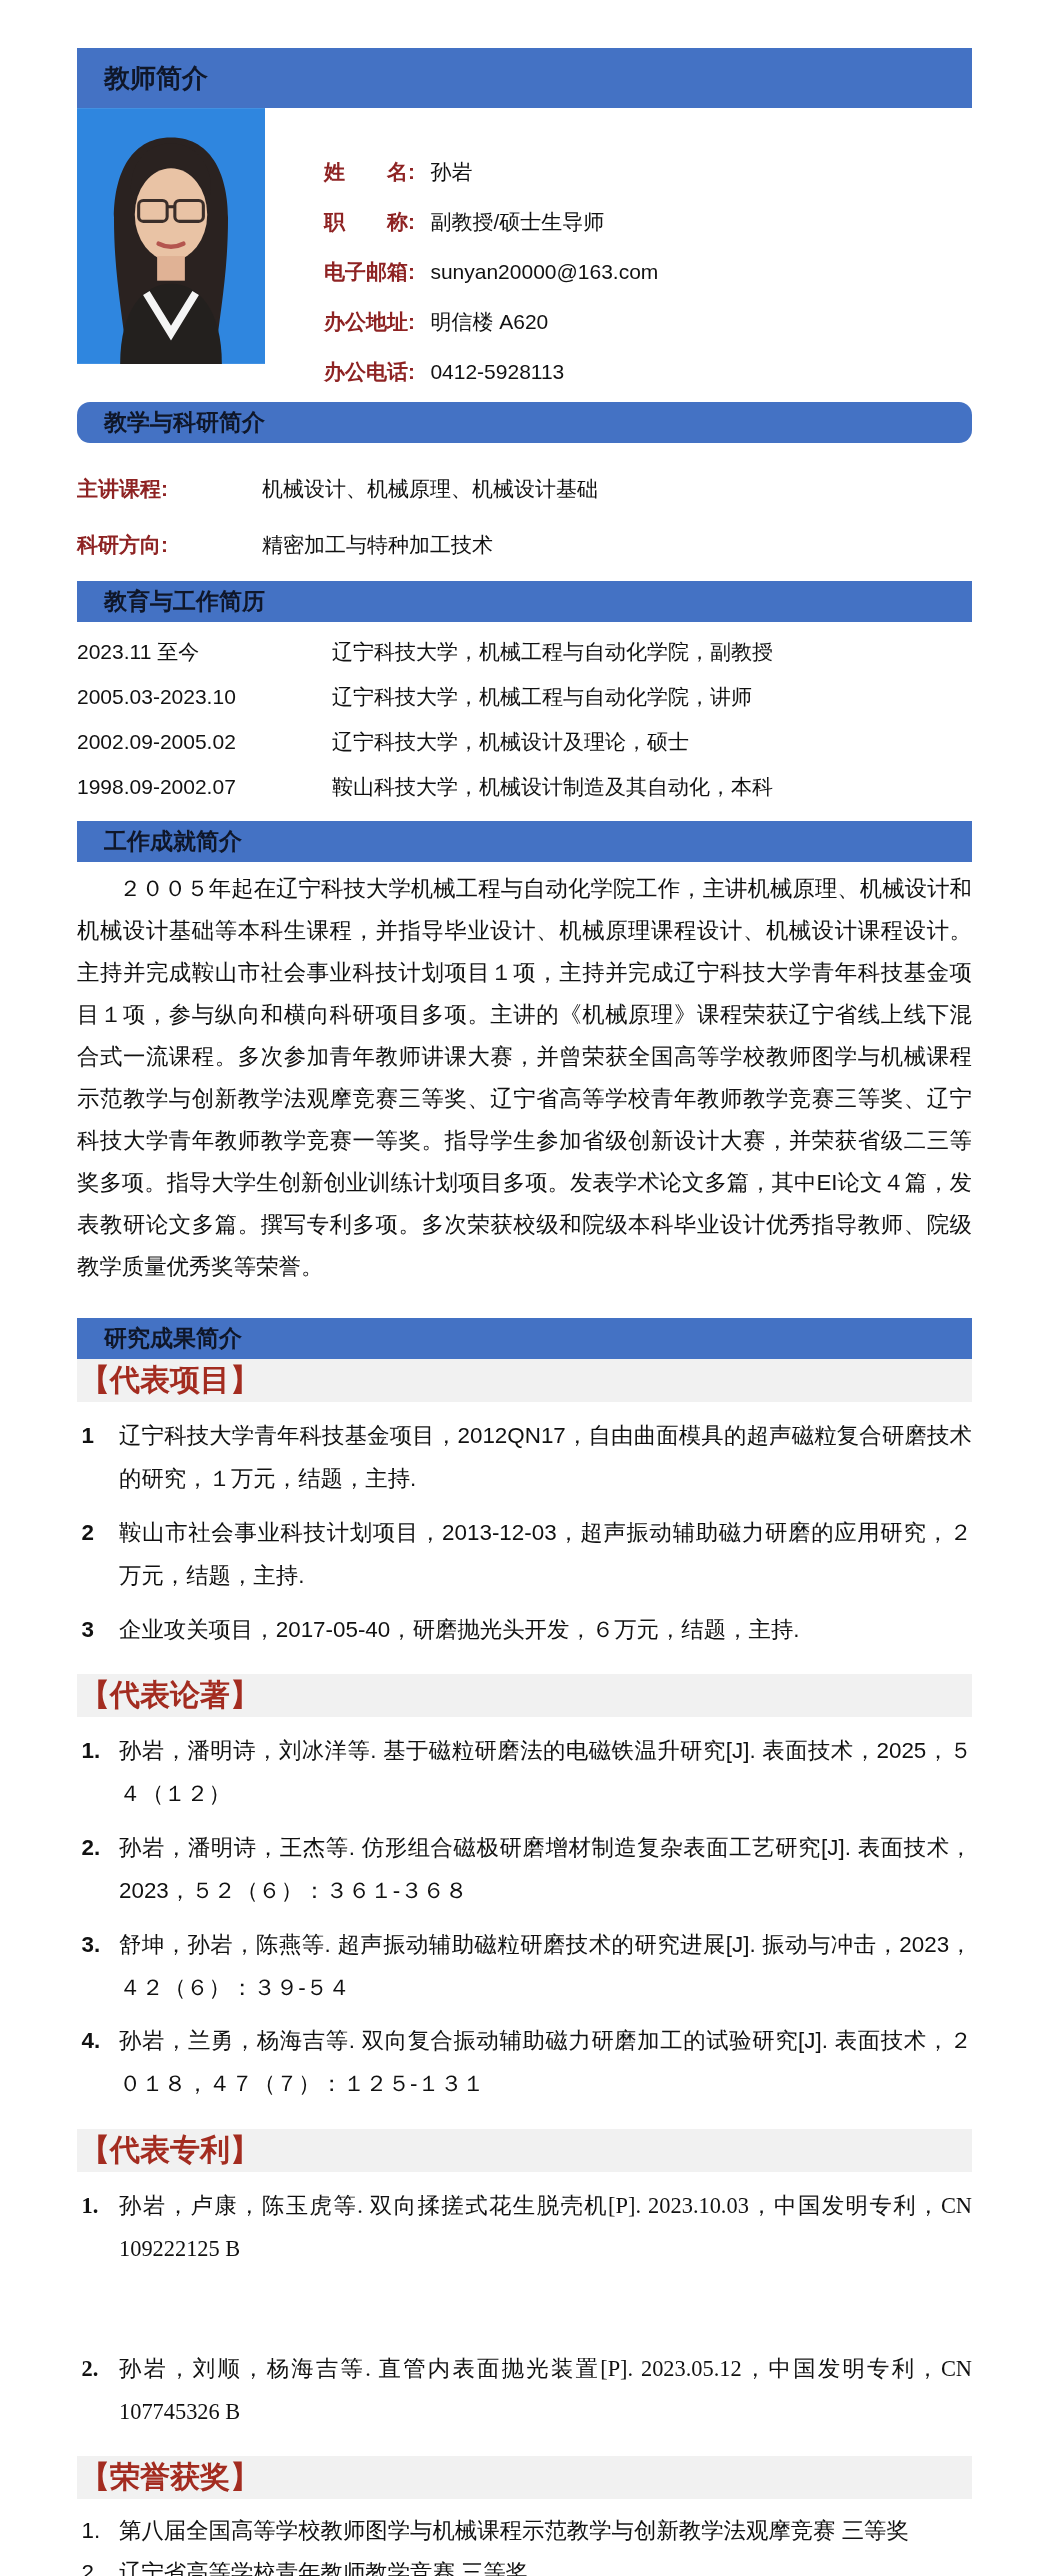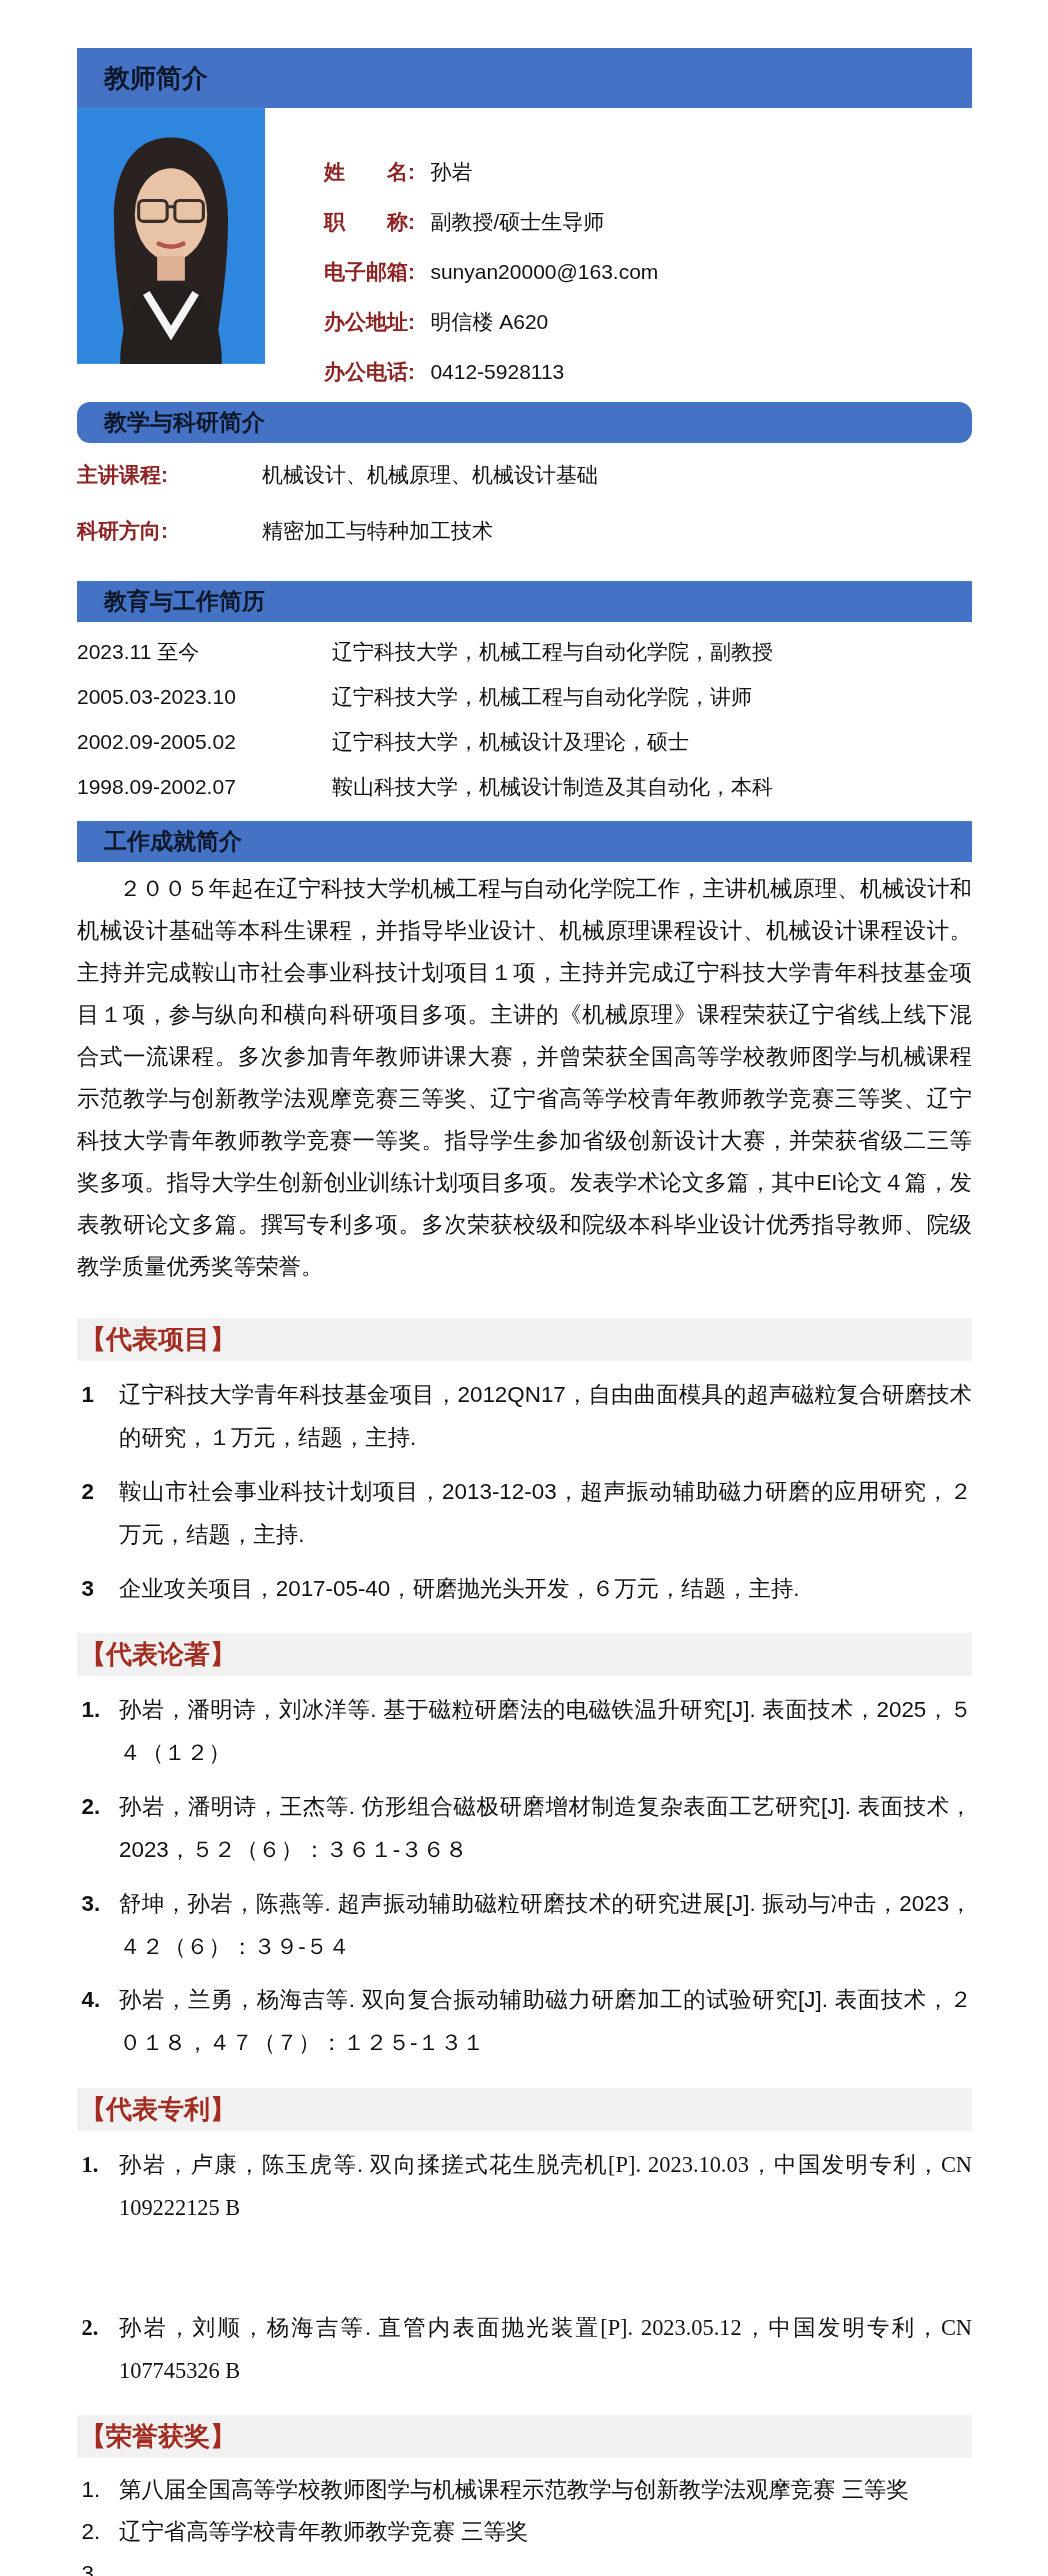--- a/index.html
+++ b/index.html
@@ -31,21 +31,21 @@
   .profile-row{display:flex;align-items:flex-start;}
   .photo-box{width:188px;height:256px;flex:0 0 188px;overflow:hidden;}
   .photo-box svg{display:block;}
   .info-col{padding-top:23px;margin-left:59px;margin-top:16px;}
   .info-row{height:50px;display:flex;align-items:center;font-size:21px;}
   .info-label{color:#8E2323;font-weight:bold;margin-right:15.4px;white-space:pre;}
   .info-value{color:#111111;}
 
   
   .teach-block{padding-top:18.5px;padding-bottom:7.7px;}
-  .teach-row{height:56px;display:flex;align-items:flex-start;font-size:21px;}
+  .teach-row{height:56px;display:flex;align-items:center;font-size:21px;}
   .teach-label{color:#8E2323;font-weight:bold;width:185px;flex:0 0 185px;}
   .teach-value{color:#111111;}
 
   
   .history-block{padding-top:8px;padding-bottom:10.8px;}
   .history-row{height:45px;display:flex;align-items:center;font-size:21px;}
   .history-date{width:255px;flex:0 0 255px;}
   .history-desc{flex:1;}
 
   
@@ -62,21 +62,21 @@
   
   .strip{
     background:#F1F1F1;
     width:895px;
     box-sizing:border-box;
     height:43px;
     display:flex;
     align-items:center;
     padding-left:3.1px;
   }
-  .strip .strip-title{color:#A32C20;font-weight:bold;font-size:26px;text-align:center;}
+  .strip .strip-title{color:#A32C20;font-weight:bold;font-size:30px;text-align:center;}
 
   
   .num-list{padding-top:12.3px;padding-bottom:12.3px;}
   .num-item{
     position:relative;
     padding-left:42px;
     font-size:22.4px;
     line-height:43px;
     text-align:justify;
     margin-bottom:10.8px;
@@ -174,20 +174,23 @@
         <span class="history-date">1998.09-2002.07</span>
         <span class="history-desc">鞍山科技大学，机械设计制造及其自动化，本科</span>
       </div>
     </div>
 
     <div class="banner sub">
       <span>工作成就简介</span>
     </div>
     <p class="achievement-text">２００５年起在辽宁科技大学机械工程与自动化学院工作，主讲机械原理、机械设计和机械设计基础等本科生课程，并指导毕业设计、机械原理课程设计、机械设计课程设计。主持并完成鞍山市社会事业科技计划项目１项，主持并完成辽宁科技大学青年科技基金项目１项，参与纵向和横向科研项目多项。主讲的《机械原理》课程荣获辽宁省线上线下混合式一流课程。多次参加青年教师讲课大赛，并曾荣获全国高等学校教师图学与机械课程示范教学与创新教学法观摩竞赛三等奖、辽宁省高等学校青年教师教学竞赛三等奖、辽宁科技大学青年教师教学竞赛一等奖。指导学生参加省级创新设计大赛，并荣获省级二三等奖多项。指导大学生创新创业训练计划项目多项。发表学术论文多篇，其中EI论文４篇，发表教研论文多篇。撰写专利多项。多次荣获校级和院级本科毕业设计优秀指导教师、院级教学质量优秀奖等荣誉。</p>
 
+    <div class="banner sub">
+      <span>研究成果简介</span>
+    </div>
 
     <div class="strip">
       <span class="strip-title">【代表项目】</span>
     </div>
     <div class="num-list">
       <div class="num-item">
         <span class="num">1</span>
         <span>辽宁科技大学青年科技基金项目，2012QN17，自由曲面模具的超声磁粒复合研磨技术的研究，１万元，结题，主持.</span>
       </div>
       <div class="num-item">

